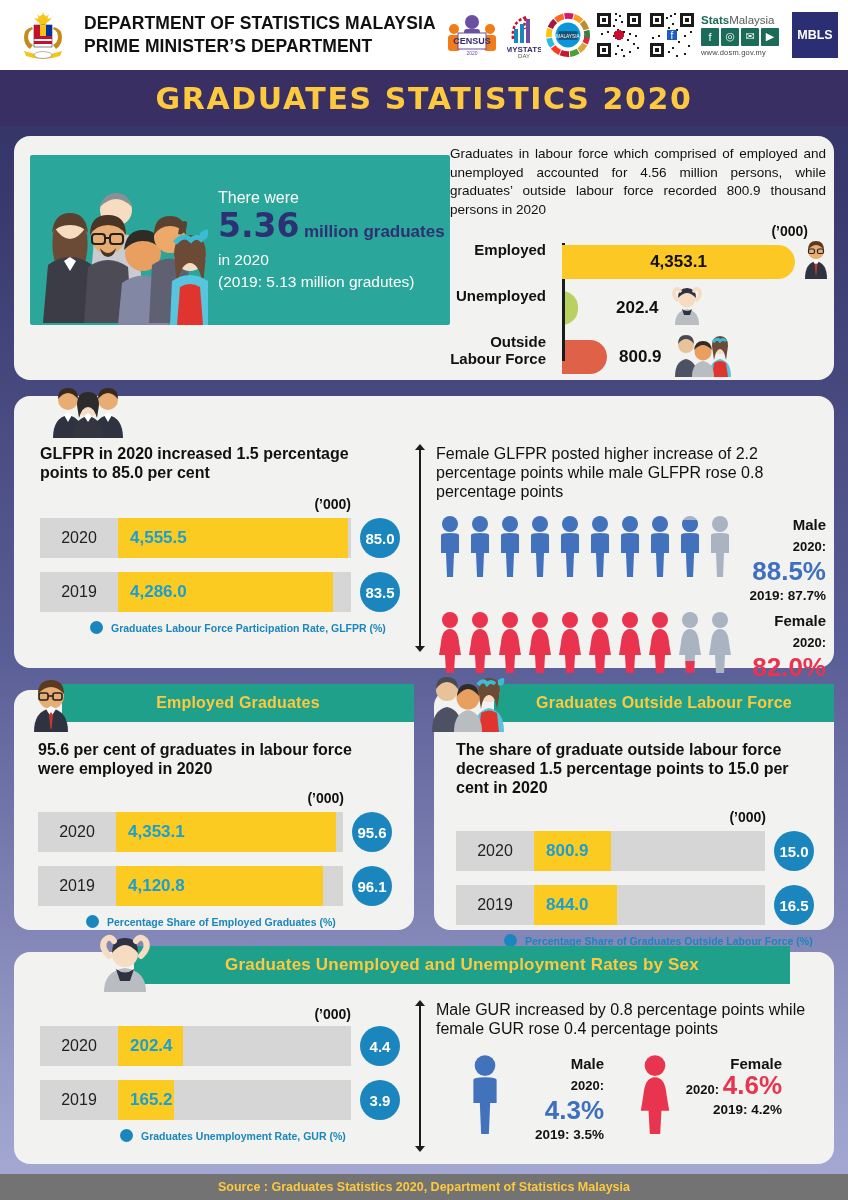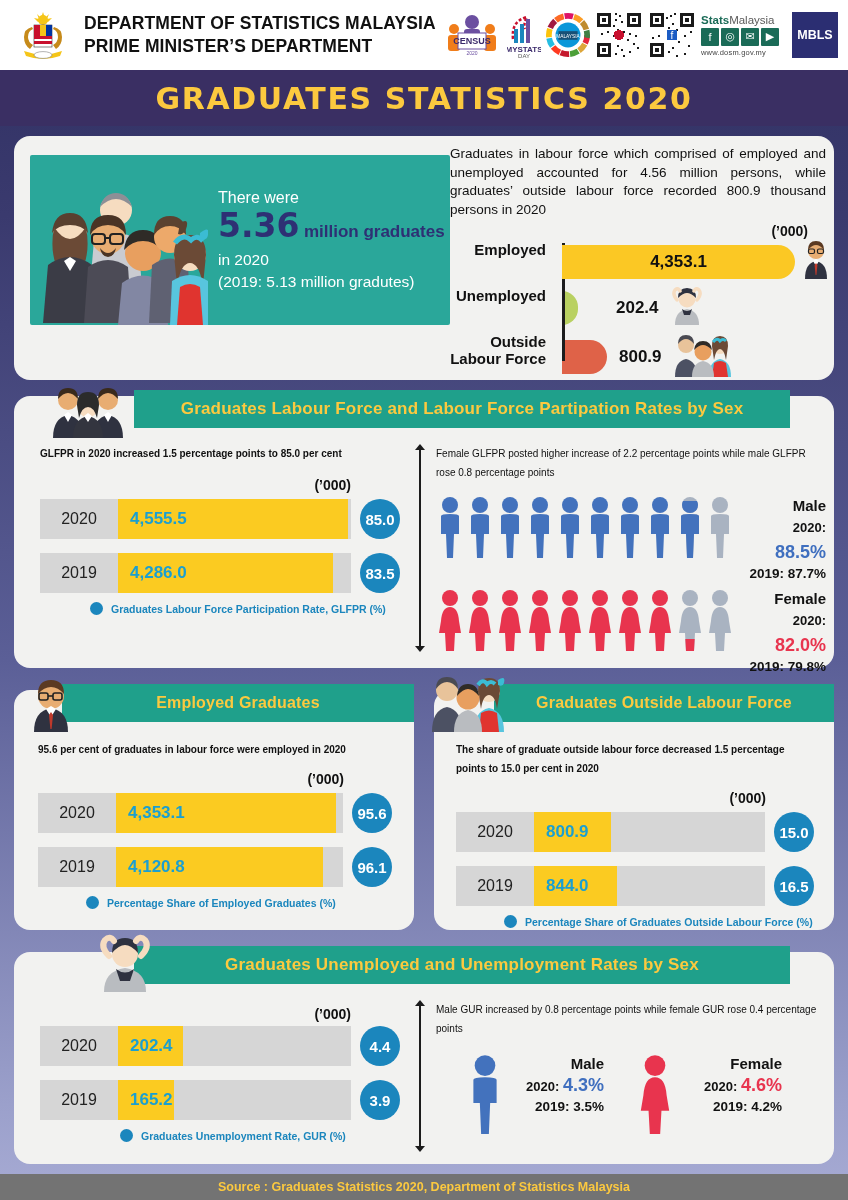--- a/index.html
+++ b/index.html
@@ -32,21 +32,21 @@
   
   .maintitle{height:56px;background:#3a2f63;display:flex;align-items:center;justify-content:center;}
   .maintitle h1{color:#fcc93f;font-size:30px;font-weight:bold;letter-spacing:1.6px;font-family:"DejaVu Sans", sans-serif;}
 
   
   .card{background:#f2f2f0;border-radius:16px;position:absolute;}
   .sect-title{background:#1fa08b;height:38px;display:flex;align-items:center;justify-content:center;}
   .sect-title span{color:#fcc93f;font-size:17px;font-weight:bold;letter-spacing:.2px;}
   .sect-title.sm span{font-size:16px;}
 
-  .lead{font-size:10px;color:#111;line-height:19px;font-weight:bold;}
+  .lead{font-size:16px;color:#111;line-height:19px;font-weight:bold;}
   .lead.j{text-align:justify;}
   .unit{font-size:14px;color:#111;font-weight:bold;text-align:right;}
 
   
   .barrow{display:flex;align-items:center;margin-bottom:9px;}
   .track{flex:1;height:40px;background:#d6d6d6;display:flex;align-items:center;position:relative;}
   .yrlab{width:78px;text-align:center;font-size:16px;color:#222;flex:0 0 78px;}
   .fill{height:40px;background:#fbcb21;display:flex;align-items:center;}
   .fill b{color:#1b9fd0;font-size:17px;font-weight:bold;padding-left:12px;white-space:nowrap;}
   .circ{width:40px;height:40px;border-radius:50%;background:#1b86bd;color:#fff;display:flex;align-items:center;justify-content:center;font-size:15px;font-weight:bold;margin-left:9px;flex:0 0 40px;}
@@ -60,21 +60,21 @@
   .vdiv .ar{width:0;height:0;border-left:5px solid transparent;border-right:5px solid transparent;}
   .vdiv .up{border-bottom:6px solid #1c1c1c;}
   .vdiv .dn{border-top:6px solid #1c1c1c;}
 
   
   .picrow{display:flex;gap:2px;align-items:flex-end;}
   .pg{width:28px;height:62px;}
   .sexblk{margin-left:10px;text-align:right;}
   .sexblk .sx{font-size:15px;font-weight:bold;color:#111;line-height:19px;}
   .sexblk .y20{font-size:13px;font-weight:bold;color:#111;line-height:25px;}
-  .sexblk .y20 b{font-size:18px;}
+  .sexblk .y20 b{font-size:26px;}
   .sexblk .y19{font-size:13.5px;font-weight:bold;color:#111;}
   .male-c{color:#3f6fbf;} .fem-c{color:#e8344e;}
 
   
   .hero{background:#2aa79a;border-radius:2px;display:flex;align-items:center;}
   .hero-txt{color:#fff;}
   .hero-txt .l1{font-size:16px;line-height:22px;}
   .hero-txt .l2{line-height:34px;}
   .hero-txt .l2 .big{font-size:33px;font-weight:bold;color:#2e3074;font-family:"DejaVu Sans", sans-serif;}
   .hero-txt .l2 .mg{font-size:17px;font-weight:bold;color:#2e3074;}
@@ -385,23 +385,20 @@
               <path d="M20 44 q0 -14 11 -16 q11 2 11 16Z" fill="#b9bcc0"></path>
             </svg>
           </span>
         </div>
       </div>
     </div>
   </div>
 </div>
 
 <div class="card" style="left:14px;top:396px;width:820px;height:272px;">
-  <div class="sect-title" style="position:absolute;left:120px;top:-6px;width:656px;">
-    <span>Graduates Labour Force and Labour Force Partipation Rates by Sex</span>
-  </div>
   <div class="mascot" style="left:36px;top:-14px;">
     <svg width="76" height="56" viewBox="0 0 76 56">
       <circle cx="18" cy="18" r="10" fill="#e8ad72"></circle>
       <path d="M8 17 q0 -11 10 -11 q10 0 10 11 q-5 -6 -10 -6 q-5 0 -10 6Z" fill="#3a2a1c"></path>
       <path d="M3 56 q0 -20 15 -23 q15 3 15 23Z" fill="#2f3240"></path>
       <path d="M14 33 l4 7 l4 -7 l-4 -3Z" fill="#fff"></path>
       <circle cx="58" cy="18" r="10" fill="#e8ad72"></circle>
       <path d="M48 17 q0 -11 10 -11 q10 0 10 11 q-5 -6 -10 -6 q-5 0 -10 6Z" fill="#3a2a1c"></path>
       <path d="M43 56 q0 -20 15 -23 q15 3 15 23Z" fill="#2f3240"></path>
       <path d="M54 33 l4 7 l4 -7 l-4 -3Z" fill="#fff"></path>

